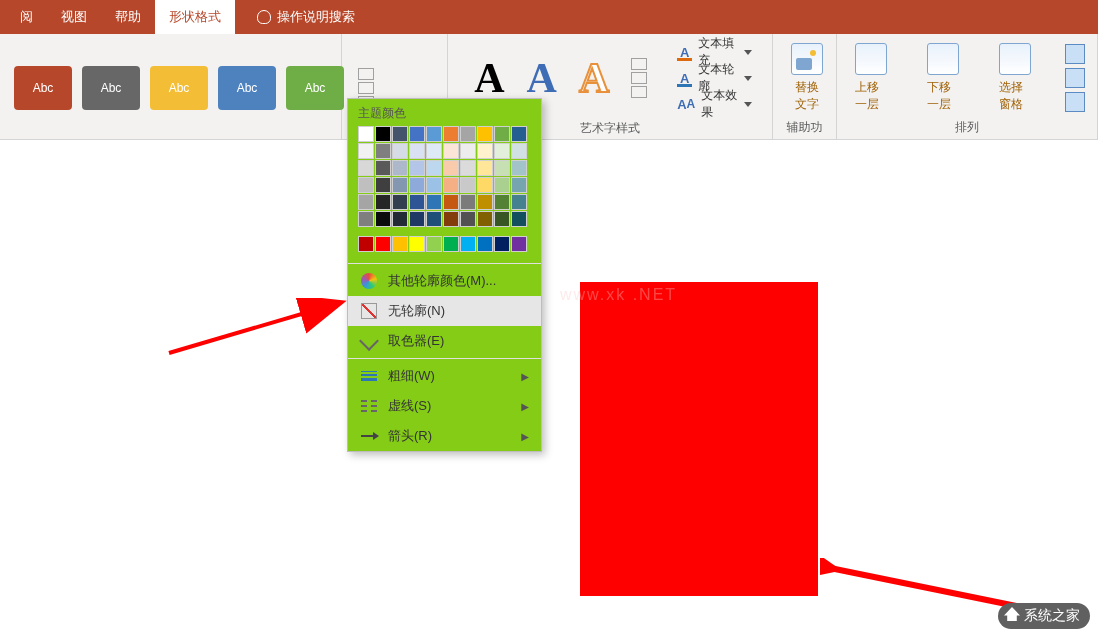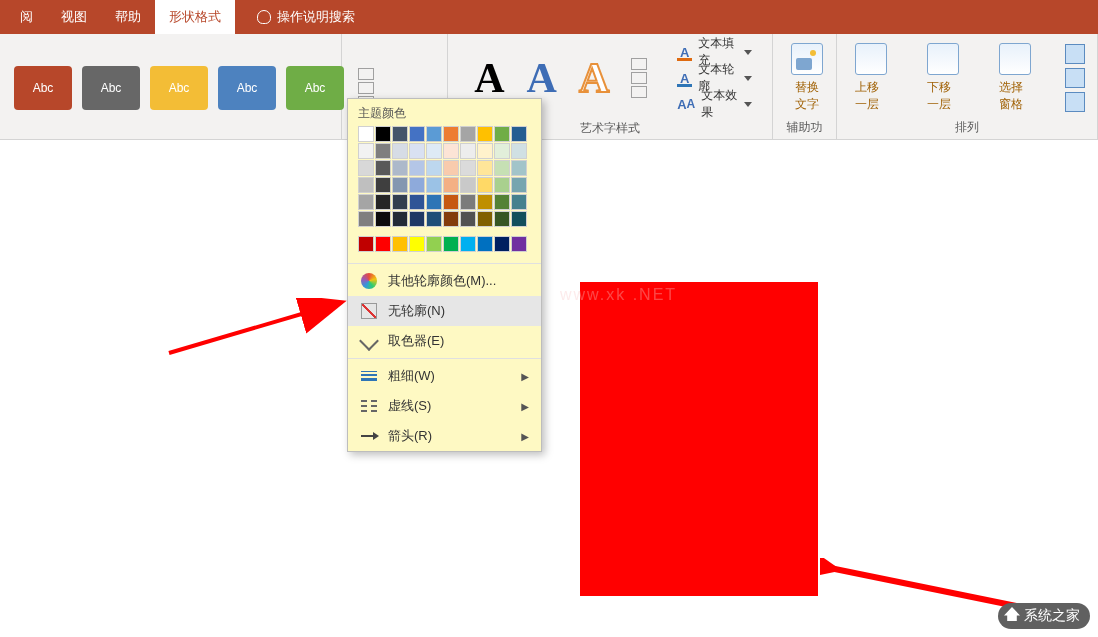--- a/index.html
+++ b/index.html
@@ -56,21 +56,21 @@
     .big-icon.pic::after { content:''; position:absolute; left:4px; bottom:4px; width:16px; height:12px; background:#7ea6d0; border-radius:2px; }
     .big-icon.pic::before { content:''; position:absolute; right:6px; top:6px; width:6px; height:6px; background:#f3bd36; border-radius:50%; }
     .arrange-row { display: flex; gap: 20px; }
     
     .side-icons { display: flex; flex-direction: column; gap: 4px; padding: 4px; }
     .side-icons span { width: 20px; height: 20px; background: #c8dff5; border: 1px solid #5b8bc0; }
     
     .canvas { position: absolute; top: 140px; left: 0; right: 0; bottom: 0; background: #fff; }
     .red-rect { position: absolute; left: 580px; top: 282px; width: 238px; height: 314px; background: #ff0000; }
     
-    .dropdown { position: absolute; left: 347px; top: 98px; width: 195px; background: #fef9c3; border: 1px solid #bdbdbd; box-shadow: 3px 3px 8px rgba(0,0,0,0.25); z-index: 20; }
+    .dropdown { position: absolute; left: 347px; top: 98px; width: 195px; background: #84cc16; border: 1px solid #bdbdbd; box-shadow: 3px 3px 8px rgba(0,0,0,0.25); z-index: 20; }
     .dd-section-title { font-size: 12px; color: #555; padding: 6px 10px 4px; }
     .color-grid { padding: 0 10px 8px; }
     .color-row { display: flex; gap: 1px; margin-bottom: 1px; }
     .swatch { width: 16px; height: 16px; border: 1px solid #d0d0d0; cursor: pointer; }
     .dd-item { display: flex; align-items: center; gap: 10px; padding: 6px 12px; font-size: 13px; color: #333; cursor: pointer; }
     .dd-item.highlight { background: #e6e6e6; position: relative; }
     .dd-item .arrow-r { margin-left: auto; font-size: 10px; color: #555; }
     .dd-divider { height: 1px; background: #e0e0e0; margin: 2px 0; }
     .dd-icon { width: 18px; height: 18px; display: flex; align-items: center; justify-content: center; }
     .no-outline { width: 16px; height: 16px; border: 1px solid #999; background: linear-gradient(to top right, transparent 45%, #d33 45%, #d33 55%, transparent 55%); }

